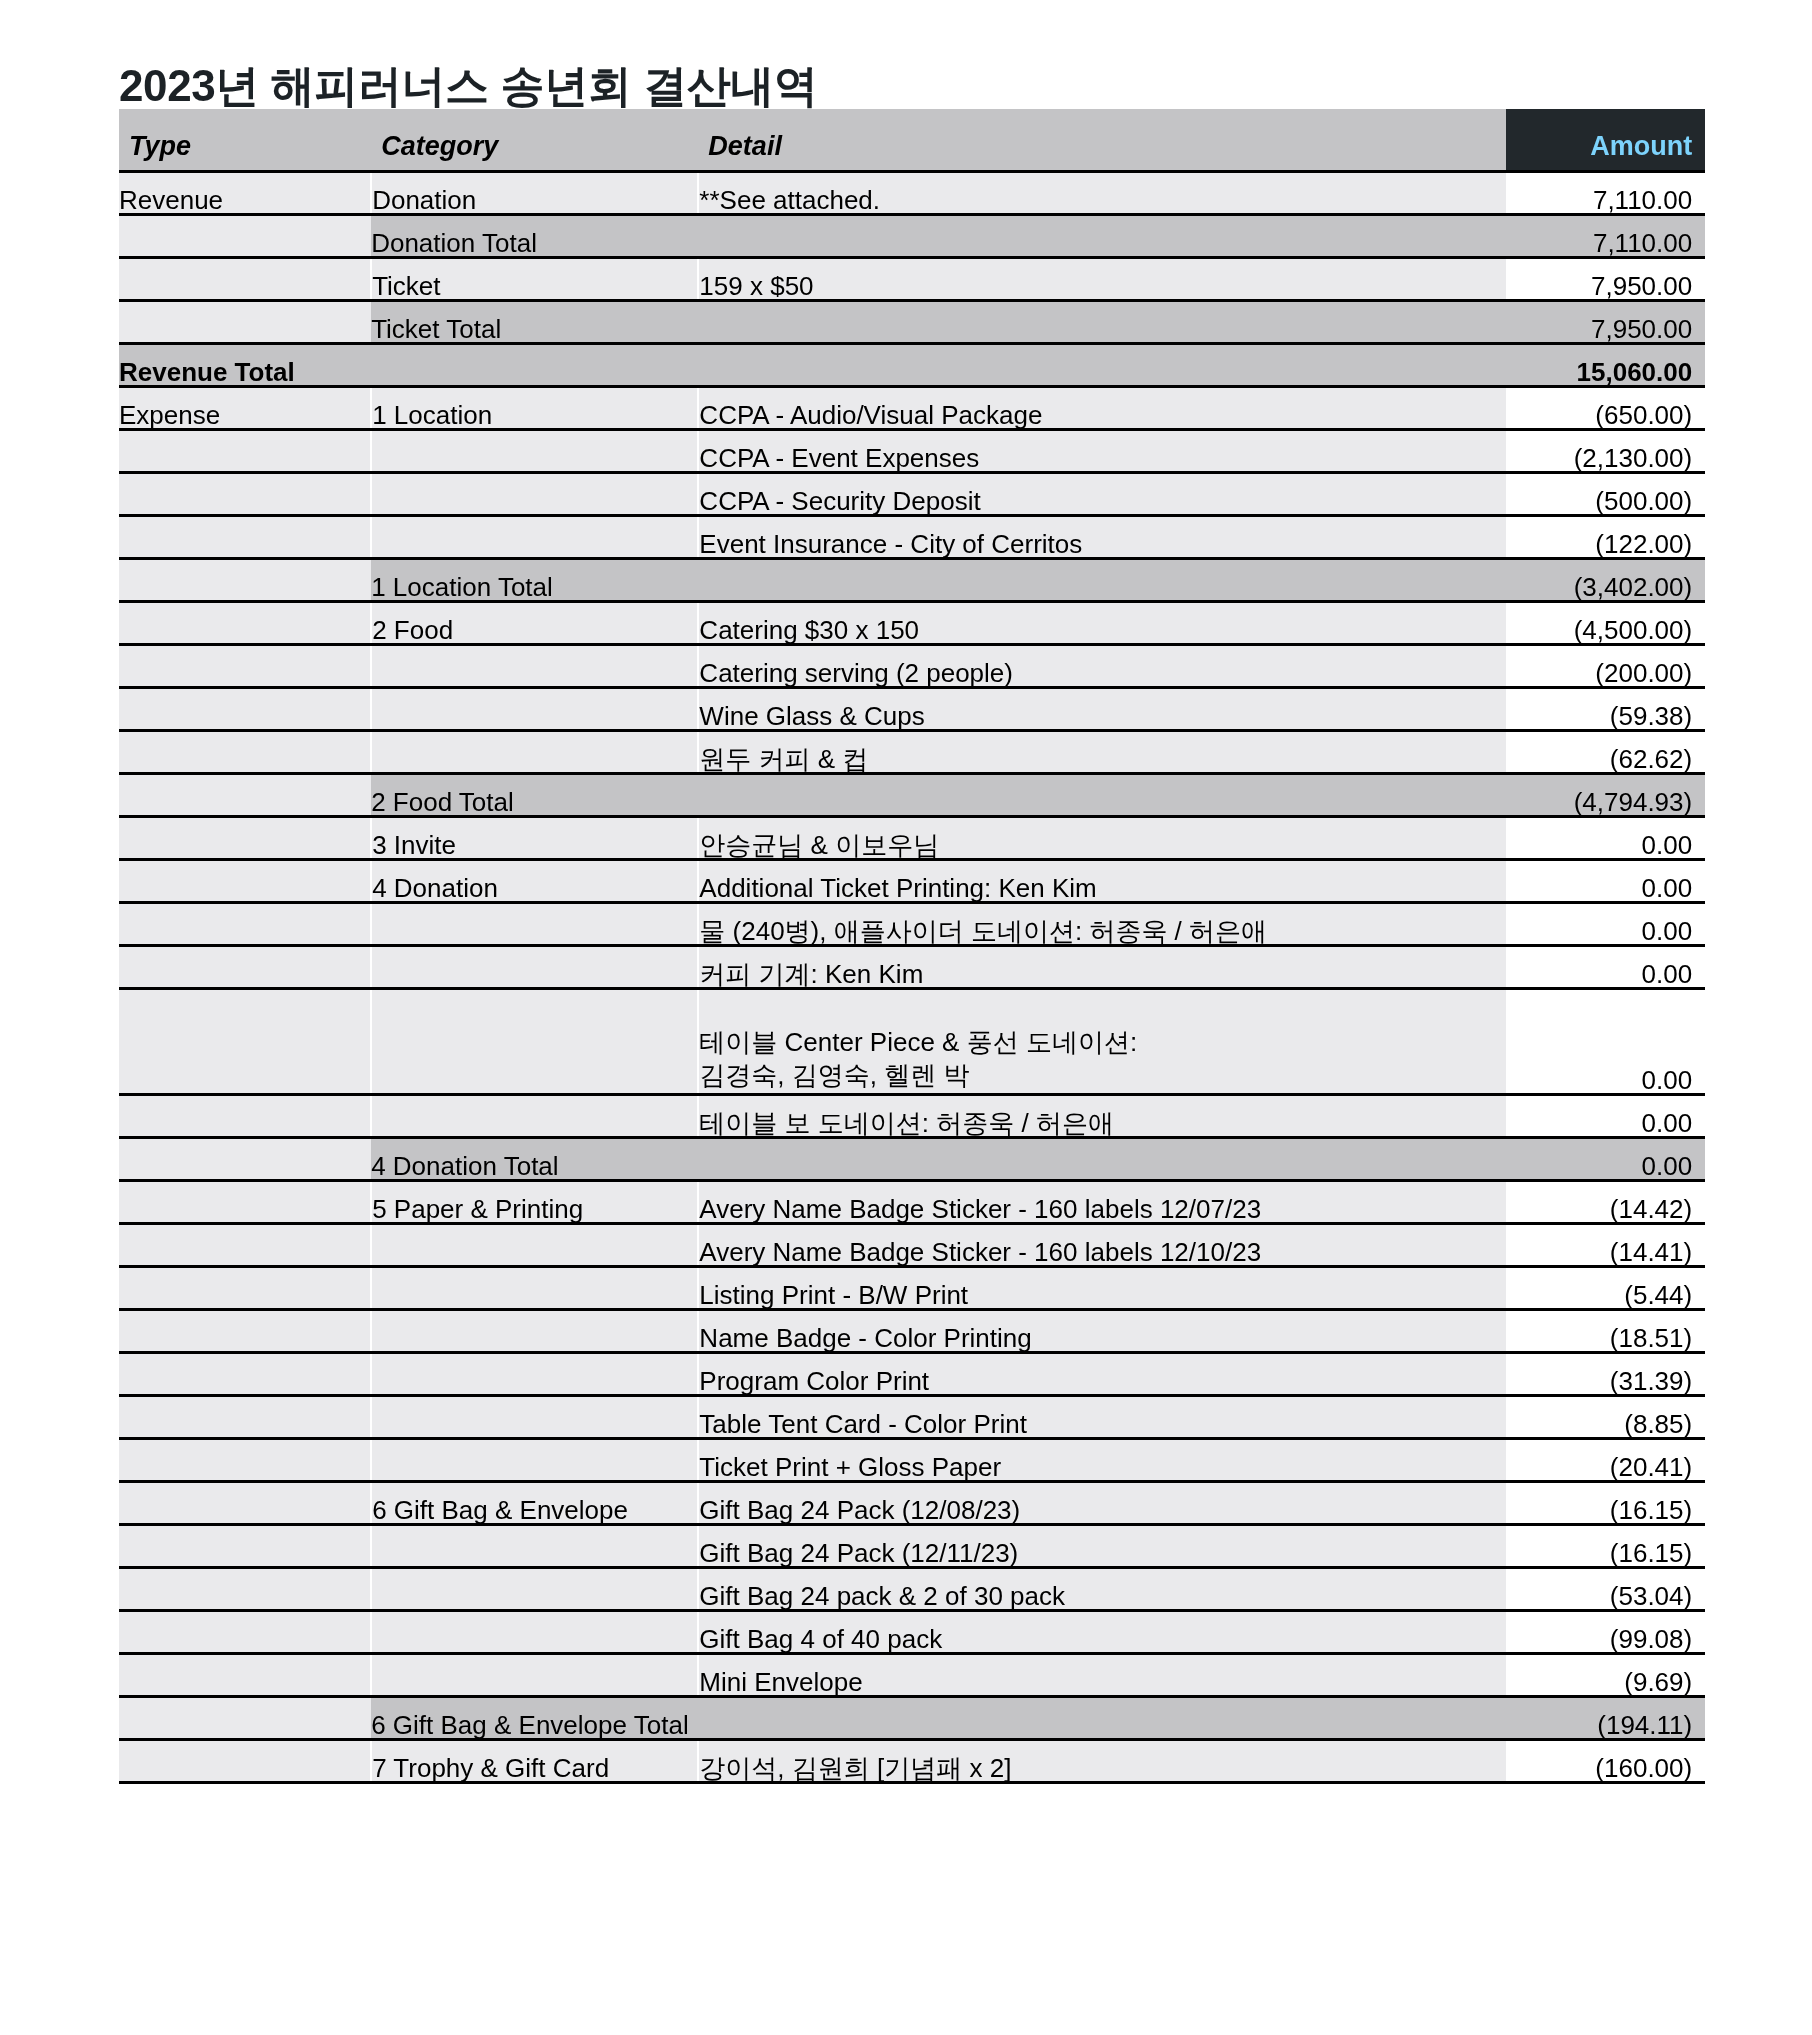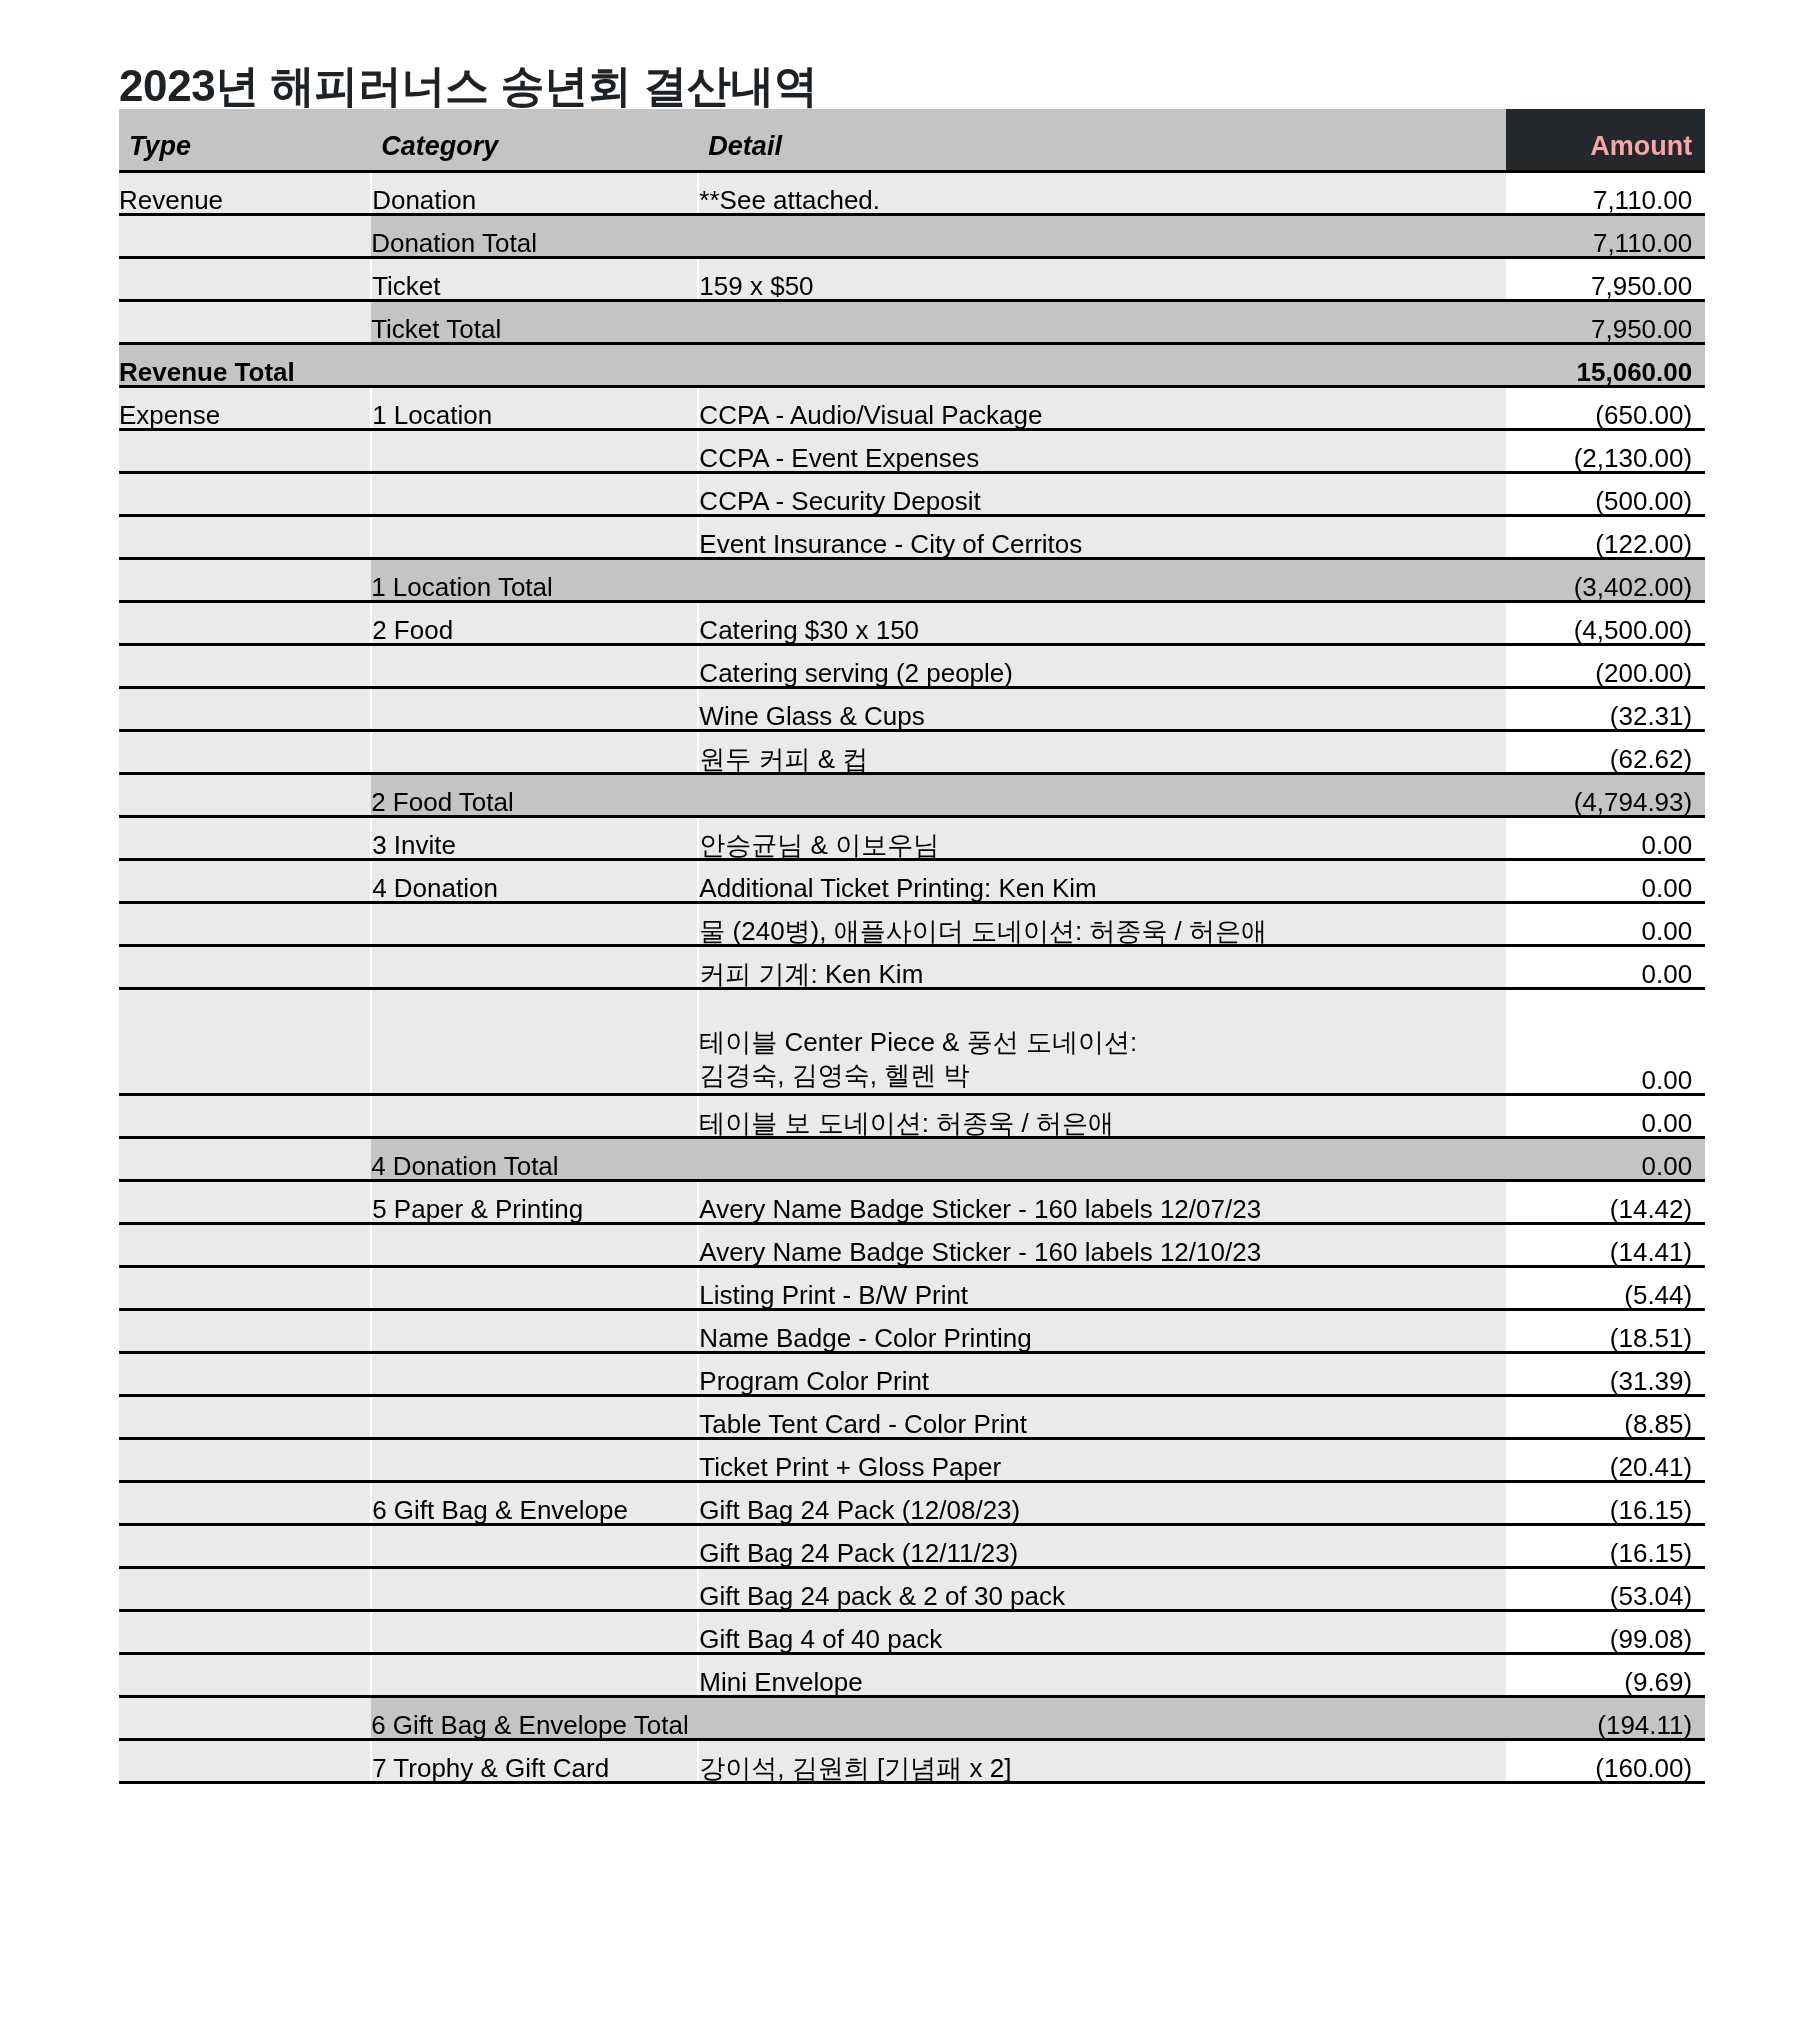--- a/index.html
+++ b/index.html
@@ -59,21 +59,21 @@
     font-style: italic;
     font-weight: bold;
     font-size: 27px;
     text-align: left;
     padding: 0 10px 10px 10px;
     border-bottom: 3.6px solid #000000;
     color: #000000;
   }
   thead tr.hdr th.amt-head {
     background: #22282c;
-    color: #fca5a5;
+    color: #7dd3fc;
     font-style: normal;
     font-weight: bold;
     text-align: right;
     padding-right: 12.8px;
     border-bottom: 3.6px solid #000000;
   }
 
   
   tbody td {
     border-bottom: 3.6px solid #000000;
@@ -205,21 +205,21 @@
         <tr class="r-detail">
           <td class="cell-type"></td>
           <td class="cell-cat"></td>
           <td class="cell-detail">Catering serving (2 people)</td>
           <td class="cell-amt">(200.00)</td>
         </tr>
         <tr class="r-detail">
           <td class="cell-type"></td>
           <td class="cell-cat"></td>
           <td class="cell-detail">Wine Glass &amp; Cups</td>
-          <td class="cell-amt">(32.31)</td>
+          <td class="cell-amt">(59.38)</td>
         </tr>
         <tr class="r-detail">
           <td class="cell-type"></td>
           <td class="cell-cat"></td>
           <td class="cell-detail">원두 커피 &amp; 컵</td>
           <td class="cell-amt">(62.62)</td>
         </tr>
         <tr class="r-subtotal">
           <td class="cell-type"></td>
           <td class="cell-cat">2 Food Total</td>

